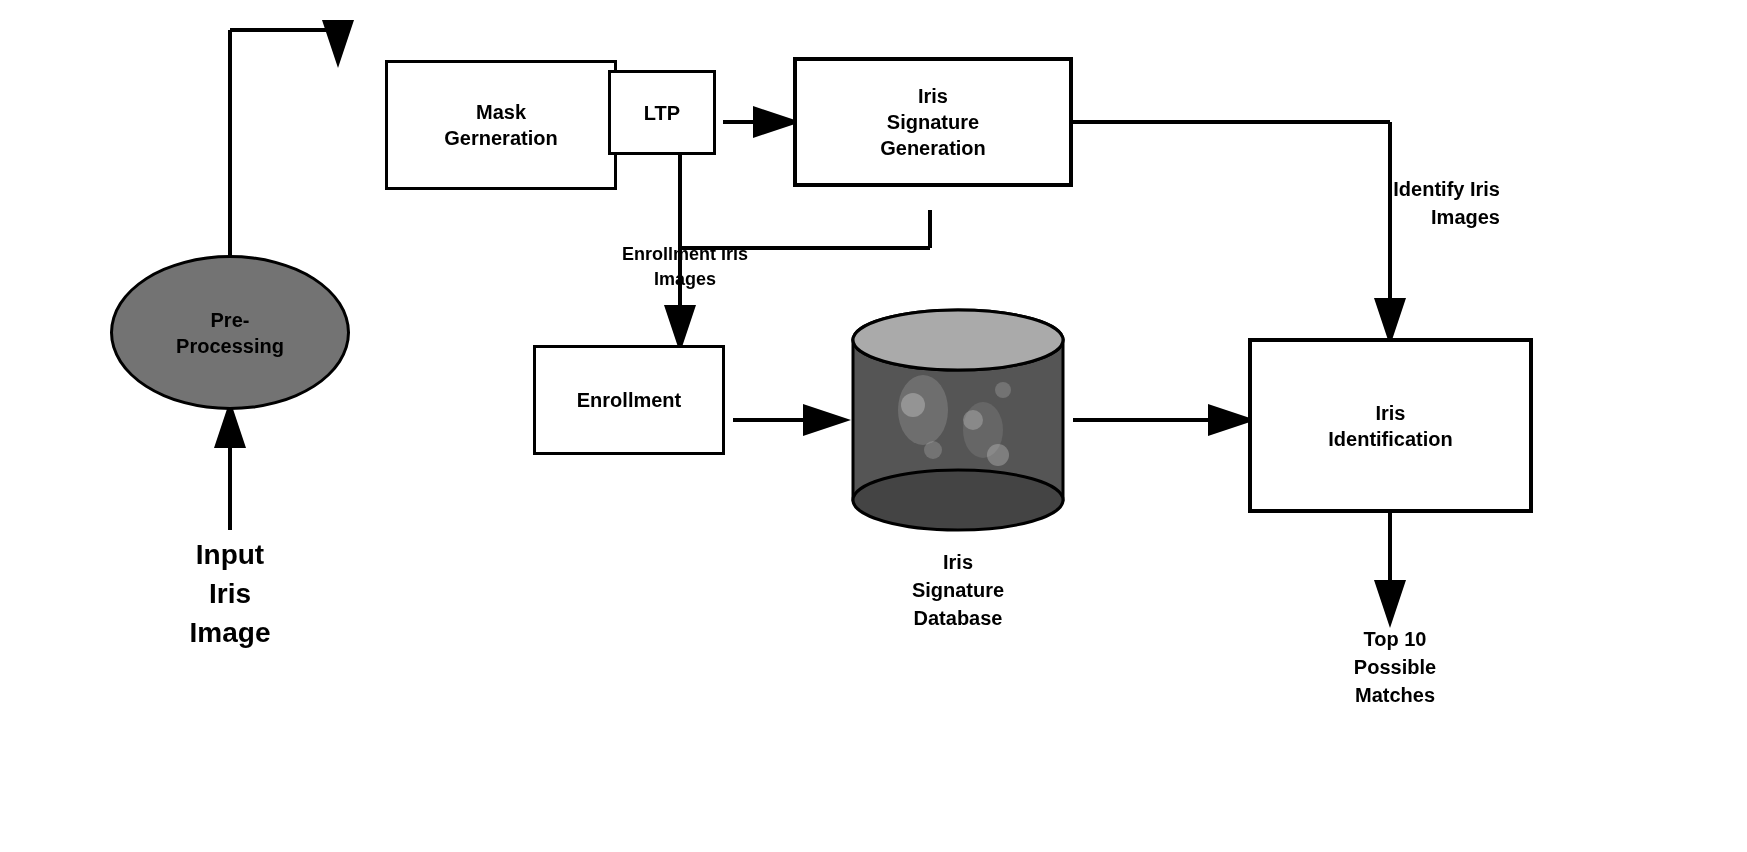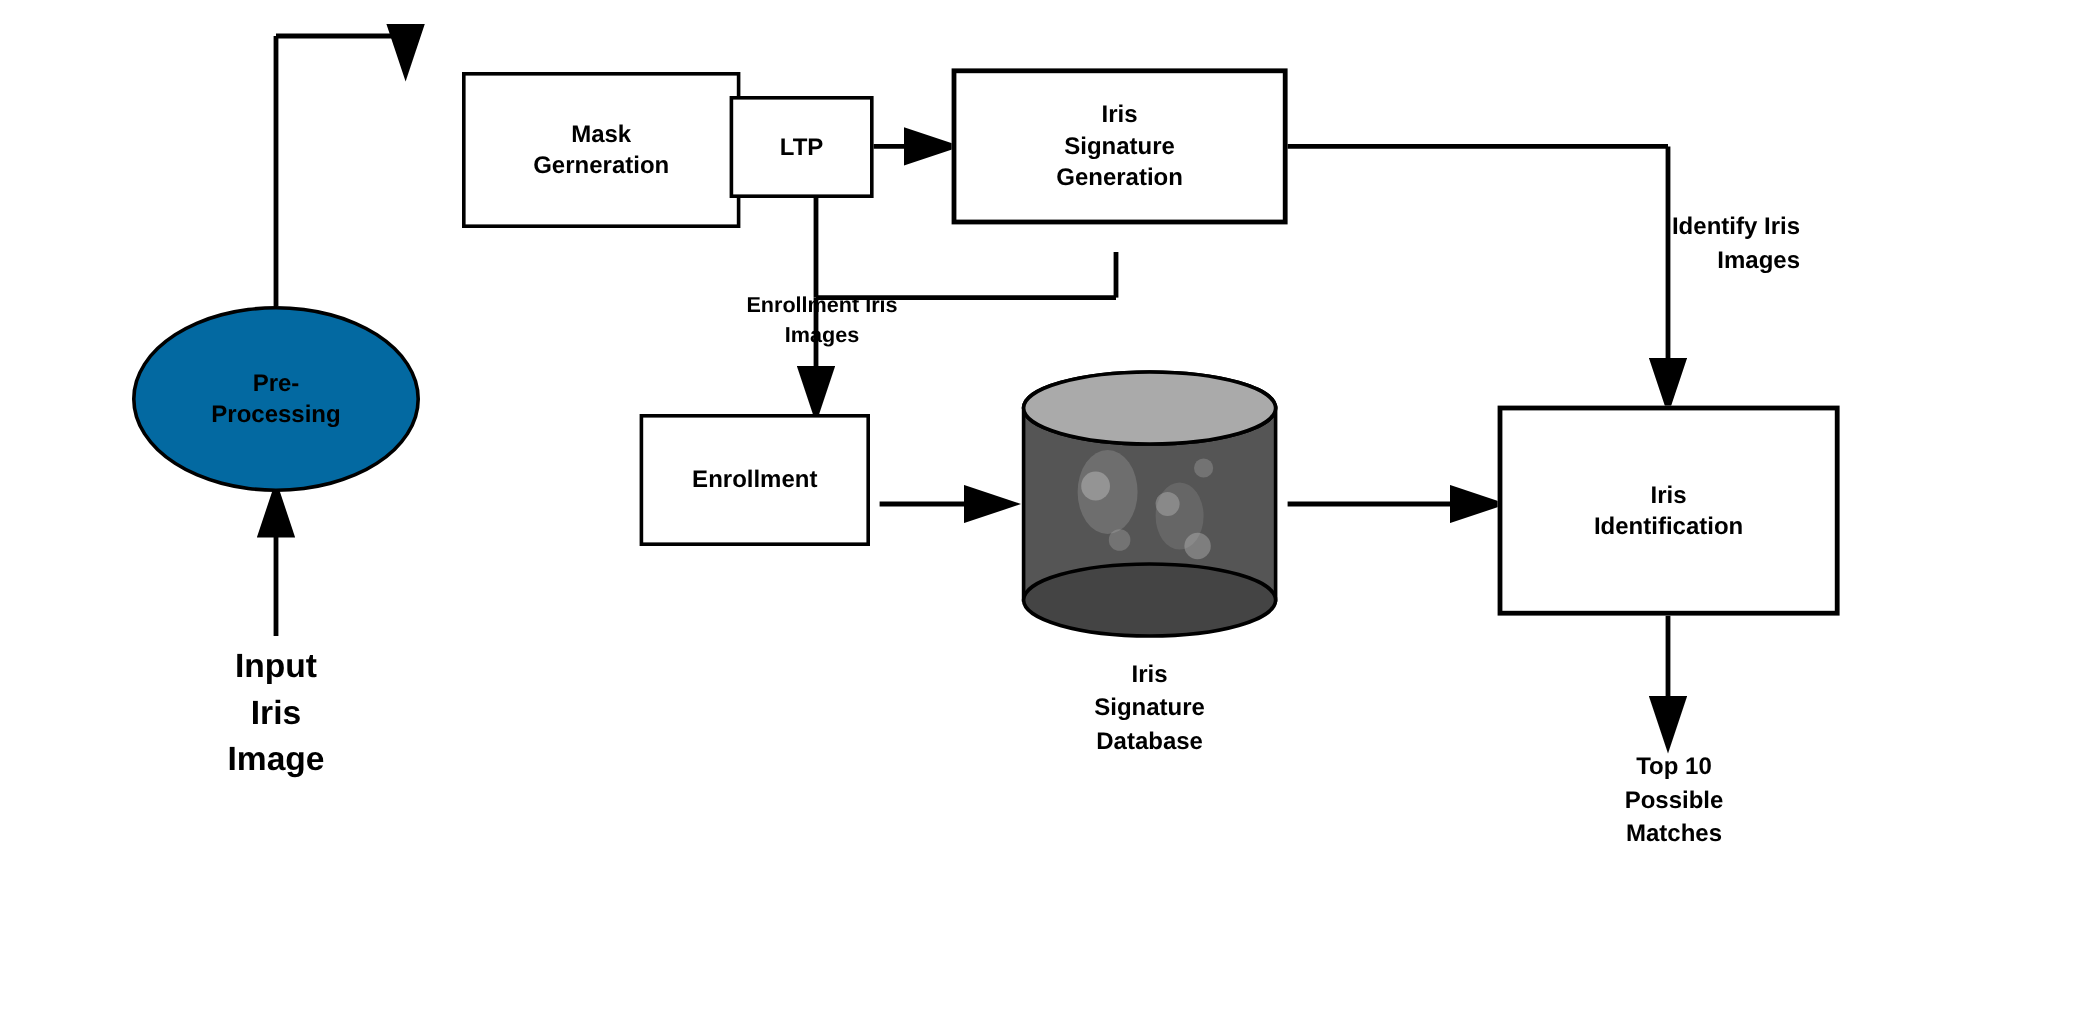--- a/index.html
+++ b/index.html
@@ -39,21 +39,21 @@
       text-align: center;
       font-weight: bold;
       font-size: 20px;
       line-height: 1.3;
     }
 
     
     .oval {
       position: absolute;
       border: 3px solid #000;
-      background: #0369a1;
+      background: #737373;
       border-radius: 50%;
       display: flex;
       align-items: center;
       justify-content: center;
       text-align: center;
       font-weight: bold;
       font-size: 20px;
       line-height: 1.3;
     }
 
@@ -115,21 +115,21 @@
   </svg>
 
   <div class="oval" style="left:110px; top:255px; width:240px; height:155px;">
     <span>Pre-<br>Processing</span>
   </div>
 
   <div class="box" style="left:338px; top:60px; width:232px; height:130px;margin-left:47px;">
     <span>Mask<br>Gerneration</span>
   </div>
 
-  <div class="box" style="left:608px; top:80px; width:120px; height:85px;">
+  <div class="box" style="left:608px; top:70px; width:108px; height:85px;">
     <span>LTP</span>
   </div>
 
   <div class="box" style="left:793px; top:57px; width:280px; height:130px; border-width:4px;">
     <span>Iris<br>Signature<br>Generation</span>
   </div>
 
   <div class="box" style="left:533px; top:345px; width:192px; height:110px;">
     <span>Enrollment</span>
   </div>

